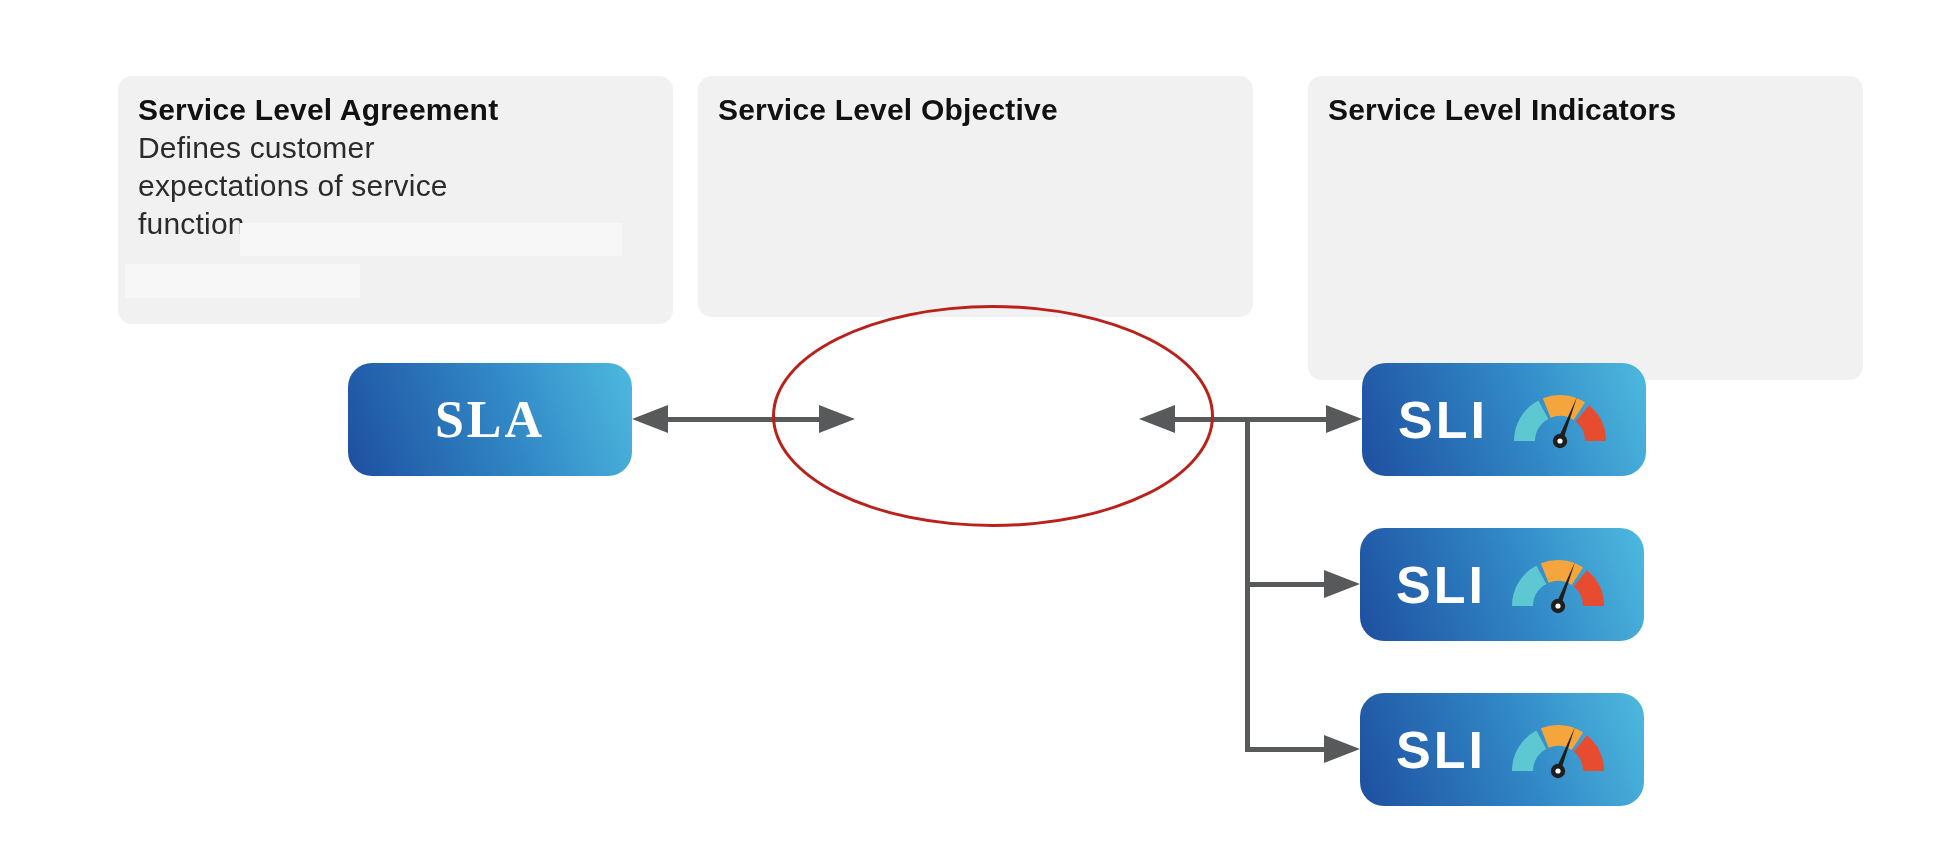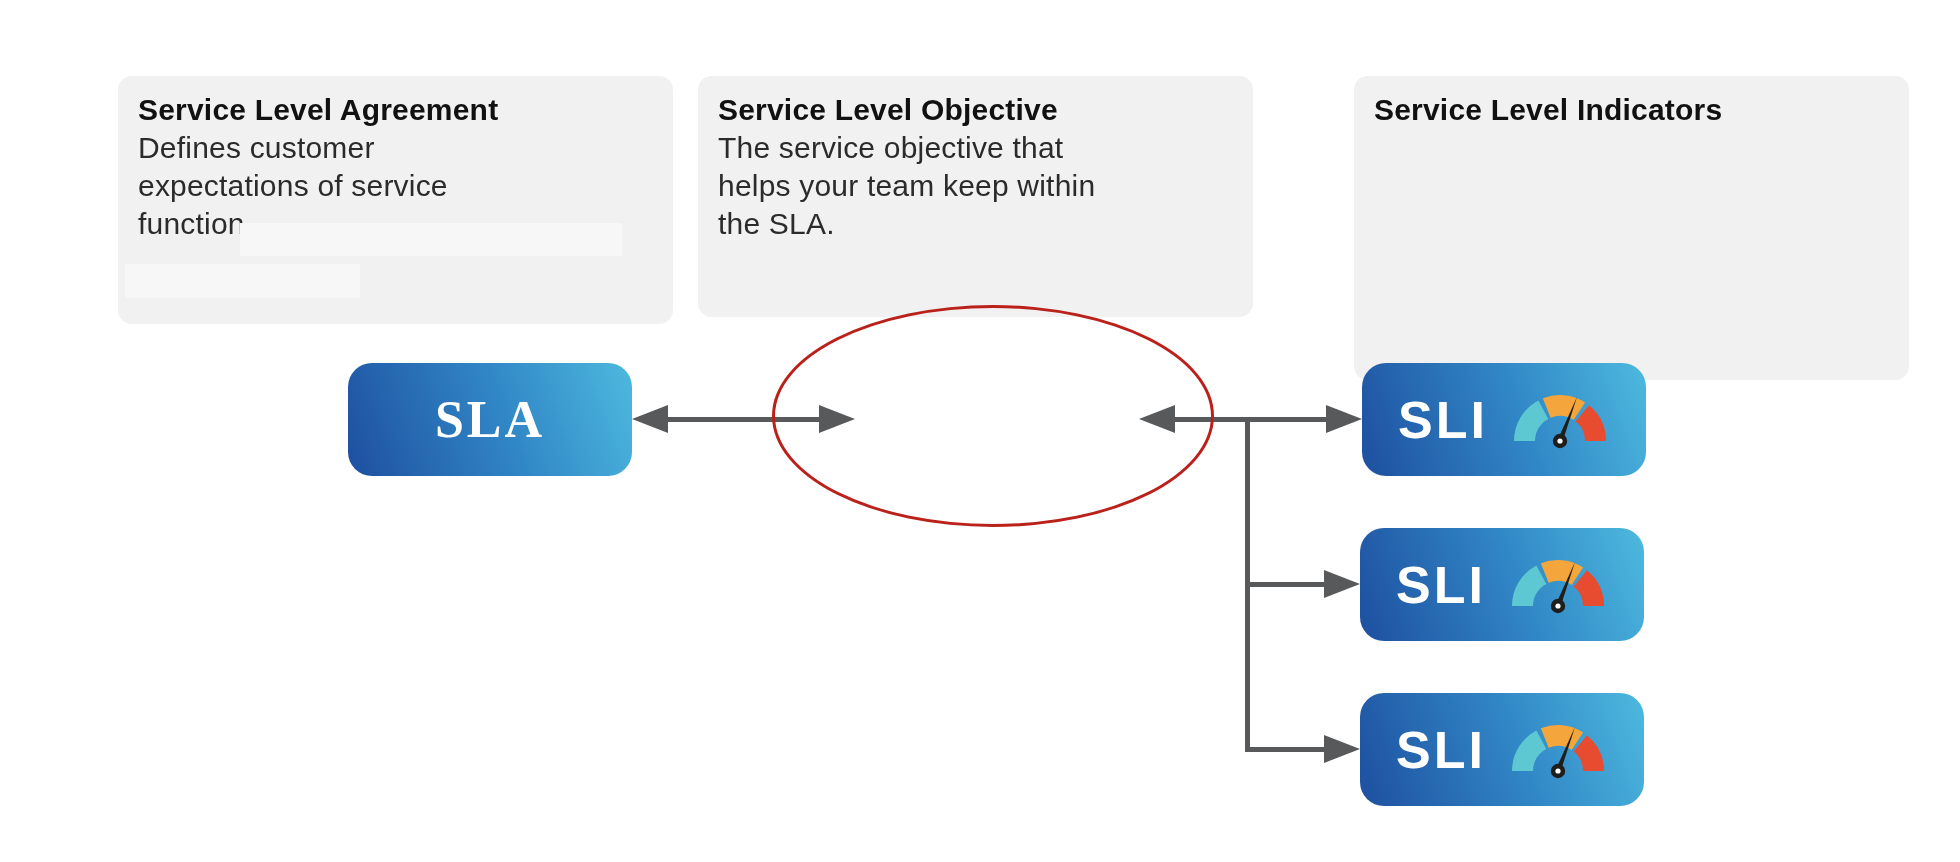--- a/index.html
+++ b/index.html
@@ -30,21 +30,21 @@
   .info-block .body {
     font-size: 30px;
     font-weight: 400;
     line-height: 38px;
     letter-spacing: 0.2px;
     color: var(--body-color, #2b2b2b);
     white-space: pre-line;
   }
   .block-sla { left: 118px; top: 76px; width: 555px; height: 248px; }
   .block-slo { left: 698px; top: 76px; width: 555px; height: 241px; }
-  .block-sli { left: 1354px; top: 76px; width: 555px; height: 304px; }
+  .block-sli { left: 1308px; top: 76px; width: 555px; height: 304px; }
 
   .redact {
     position: absolute;
     background: var(--redact-bg, #f7f7f8);
   }
   .redact-1 { left: 240px; top: 223px; width: 382px; height: 33px; }
   .redact-2 { left: 125px; top: 264px; width: 235px; height: 34px; }
 
   
   .node {
@@ -131,23 +131,20 @@
     <div class="title">Service Level Agreement</div>
     <div class="body">Defines customer
 expectations of service
 function.</div>
   </div>
   <div class="redact redact-1"></div>
   <div class="redact redact-2"></div>
 
   <div class="info-block block-slo">
     <div class="title">Service Level Objective</div>
-    <div class="body">The service objective that
-helps your team keep within
-the SLA.</div>
   </div>
 
   <div class="info-block block-sli">
     <div class="title">Service Level Indicators</div>
   </div>
 
   <div class="conn line-sla-slo"></div>
   <div class="head head-left  head-into-sla"></div>
   <div class="head head-right head-into-slo-l"></div>
 

